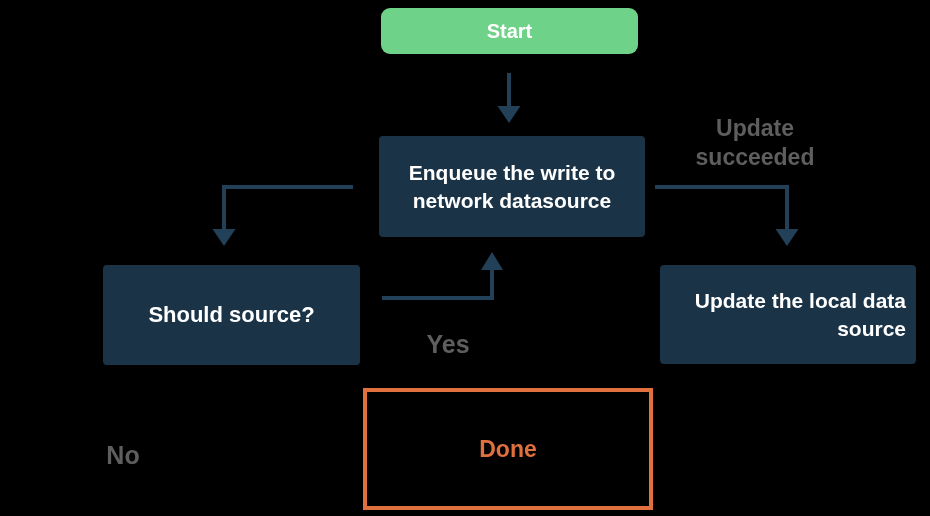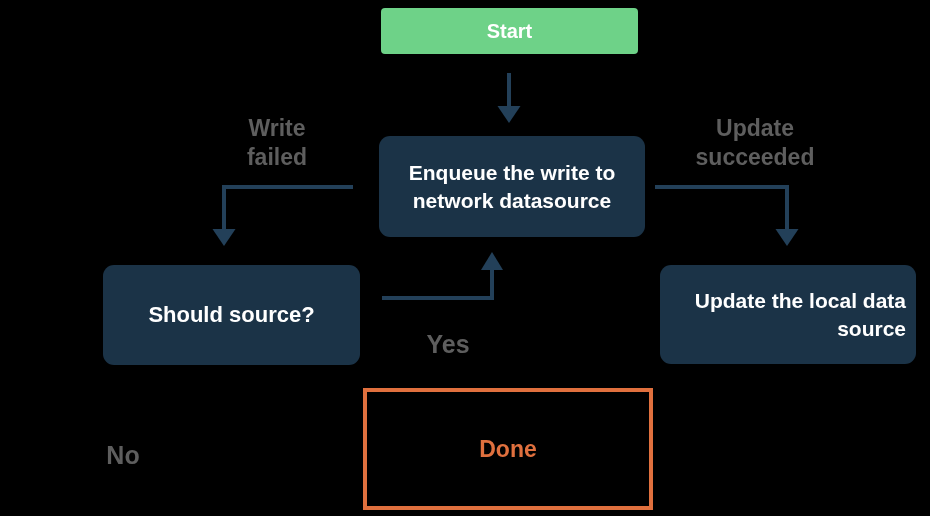--- a/index.html
+++ b/index.html
@@ -24,24 +24,24 @@
   svg.edges path{stroke:var(--arrow);stroke-width:4;fill:none}
   svg.edges polygon{fill:var(--arrow);stroke:none}
 
   .node{
     position:absolute;
     display:flex;align-items:center;justify-content:center;
     text-align:center;
     font-weight:700;
     color:var(--text-white);
   }
-  .node.rounded{border-radius:11px;background:var(--node-fill)}
+  .node.rounded{border-radius:4px;background:var(--node-fill)}
   .node-start{
     left:381px;top:8px;width:257px;height:46px;
-    background:var(--start-fill);border-radius:4px;
+    background:var(--start-fill);border-radius:9px;
     font-size:20px;
   }
   .node-enqueue{
     left:379px;top:136px;width:266px;height:101px;
     font-size:21px;line-height:28px;padding:0 12px;
   }
   .node-should-retry{
     left:103px;top:265px;width:257px;height:100px;
     font-size:22px;
   }
@@ -95,21 +95,20 @@
   <div class="node node-start">Start</div>
 
   <div class="node rounded node-enqueue">Enqueue the write to network datasource</div>
 
   <div class="node rounded node-should-retry">Should source?</div>
 
   <div class="node rounded node-update-local">Update the local data source</div>
 
   <div class="node node-done">Done</div>
 
-  <div class="edge-label lbl-write-failed">Write failed</div>
 
   <div class="edge-label lbl-write-succeeded">Update succeeded</div>
 
   <div class="edge-label lbl-yes">Yes</div>
 
   <div class="edge-label lbl-no">No</div>
 
 </div>
 
 </body></html>

